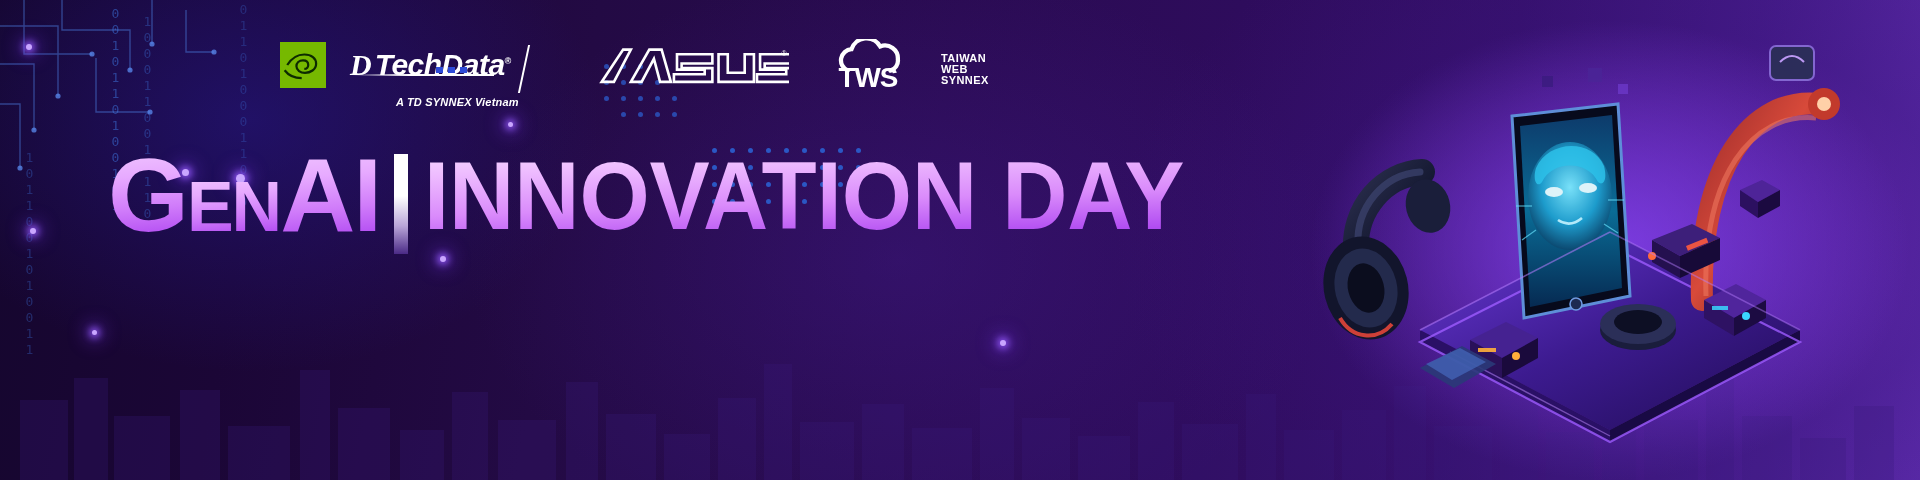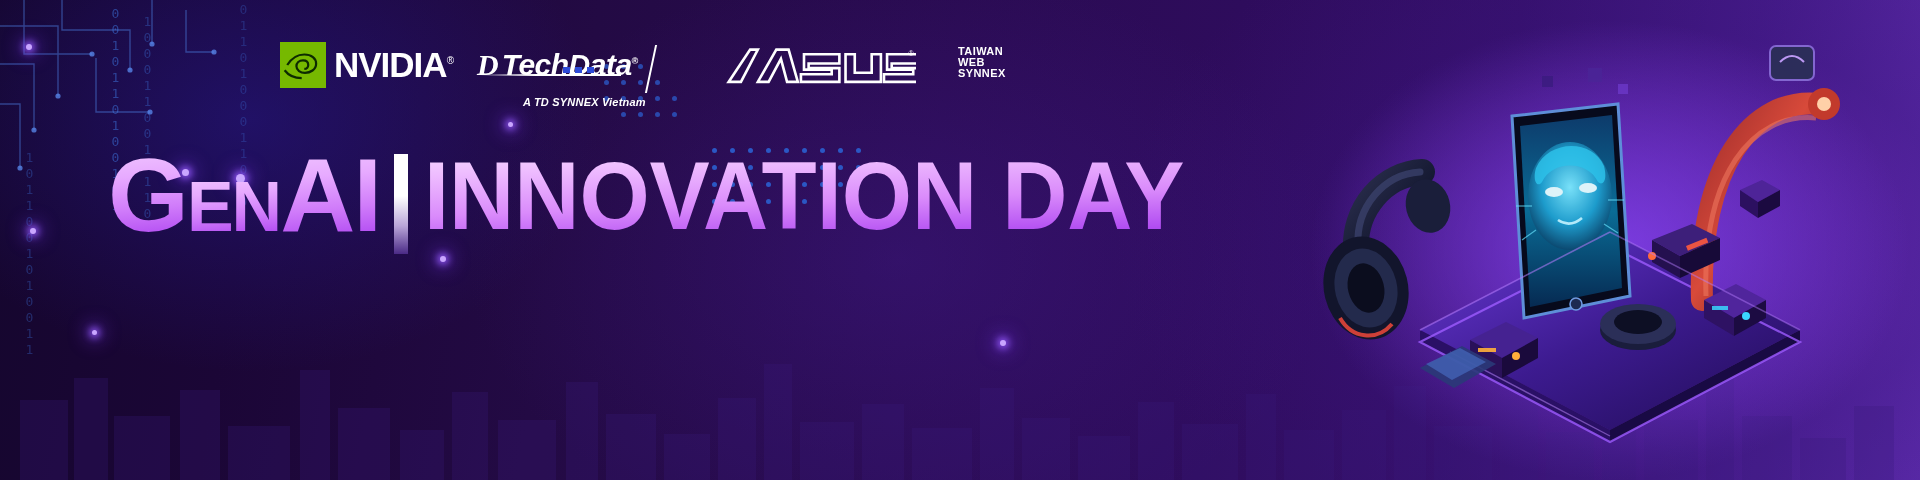--- a/index.html
+++ b/index.html
@@ -243,23 +243,20 @@
 
     <div class="logo-nvidia">
       <span class="nv-eye">
         <svg viewBox="0 0 64 64">
           <g fill="none" stroke="#0d2b00" stroke-width="3.4">
             <path d="M8 32c7-11 17-16 26-16 11 0 18 6 18 14 0 9-9 14-17 14-7 0-13-4-13-10 0-5 4-9 10-9 5 0 8 3 8 7 0 3-2 6-6 6"></path>
             <path d="M4 40c6 8 16 12 26 12"></path>
           </g>
         </svg>
       </span>
-      <span class="nv-word">
-        <span>NVIDIA</span><sup>®</sup>
-      </span>
     </div>
 
     <div class="logo-td">
       <div class="td-main">
         <span class="td-d">D</span>
         <span class="td-word"><span>Tech</span><span>Data</span><span class="td-reg">®</span></span>
       </div>
       <div class="td-under"></div>
       <div class="td-squares">
           <i></i>
@@ -277,20 +274,26 @@
           <path d="M44 48 L68 6 L84 6 L96 48 L82 48 L74 18 L58 48 Z"></path>
           <path d="M104 12 L150 12 L150 24 L110 24 L110 30 L150 30 L150 48 L100 48 L100 38 L140 38 L140 32 L104 32 Z"></path>
           <path d="M158 12 L170 12 L170 36 L192 36 L192 12 L204 12 L204 48 L158 48 Z"></path>
           <path d="M212 12 L256 12 L256 24 L218 24 L218 30 L256 30 L256 48 L208 48 L208 38 L246 38 L246 32 L212 32 Z"></path>
         </g>
         <text x="240" y="14" fill="#fff" font-size="9" font-family="Liberation Sans, sans-serif">®</text>
       </svg>
     </div>
 
     <div class="logo-tws">
+      <div class="tws-mark">
+        <svg viewBox="0 0 112 56" width="104" height="52">
+          <path d="M18 34 a12 12 0 0 1 4-23 a17 17 0 0 1 31-3 a14 14 0 0 1 19 14 a11 11 0 0 1-8 12" fill="none" stroke="#fff" stroke-width="4.6" stroke-linecap="round"></path>
+          <text x="8" y="52" fill="#fff" font-size="30" font-weight="bold" font-family="Liberation Sans, sans-serif" letter-spacing="-1">TWS</text>
+        </svg>
+      </div>
       <div class="tws-tag">
         <div>TAIWAN</div>
         <div>WEB</div>
         <div>SYNNEX</div>
       </div>
     </div>
   </div>
 
   <div id="headline">
     <div id="genai">

